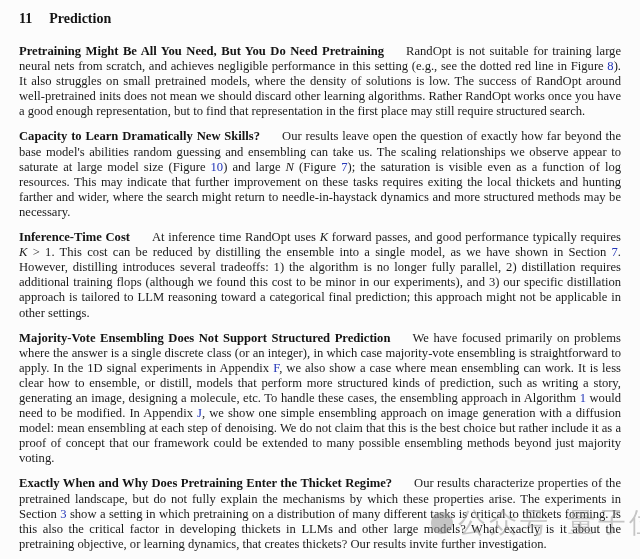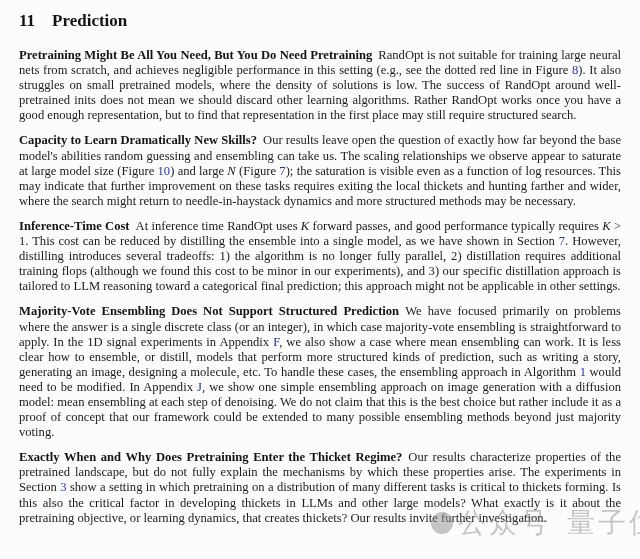--- a/index.html
+++ b/index.html
@@ -15,38 +15,38 @@
     font-family: "Liberation Serif", "DejaVu Serif", serif;
     color: #1a1a1a;
   }
   .page {
     padding: 7px 19px 0 19px;
   }
   .section-title {
     display: flex;
     align-items: baseline;
     font-weight: bold;
-    font-size: 17px;
+    font-size: 14px;
     margin: 4px 0 17px 0;
     color: #141414;
   }
   .section-title .num {
     margin-right: 17px;
   }
   .para {
     font-size: 12.6px;
     line-height: 15.1px;
     text-align: justify;
     margin: 0 0 10px 0;
     color: #1b1b1b;
   }
   .phead {
     font-weight: bold;
     color: #141414;
-    padding-right: 6px;
+    padding-right: 22px;
   }
   .ref-link {
     color: #2134b8;
     text-decoration: none;
     cursor: pointer;
   }
   i.mvar {
     font-style: italic;
   }
   .watermark {

